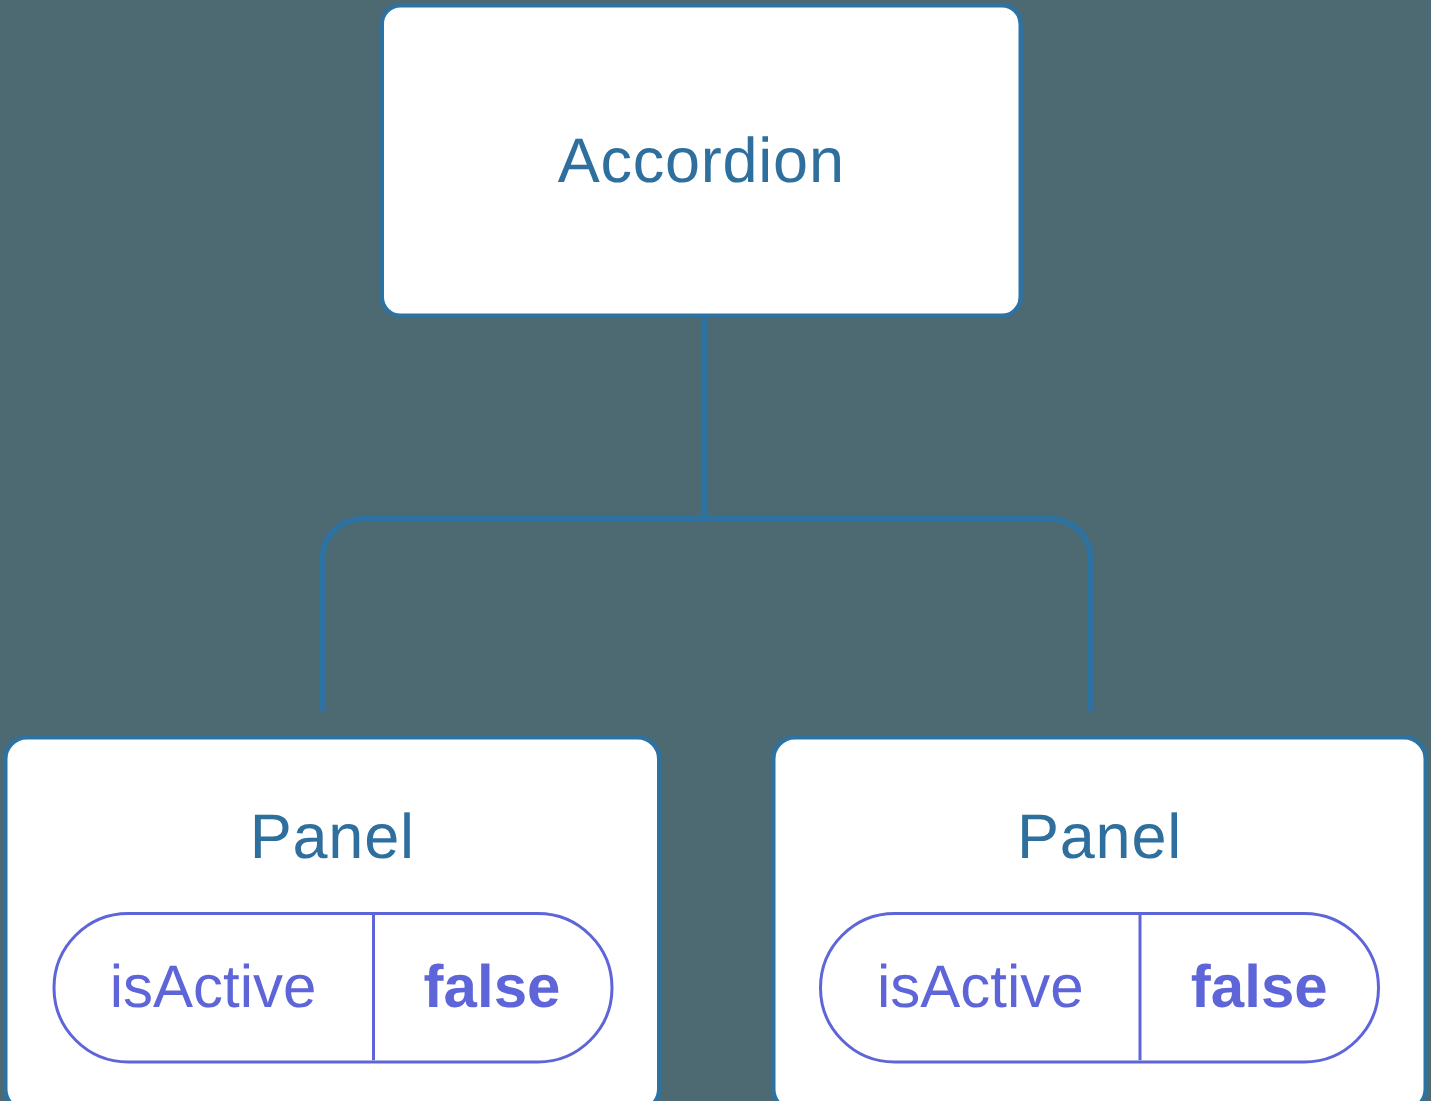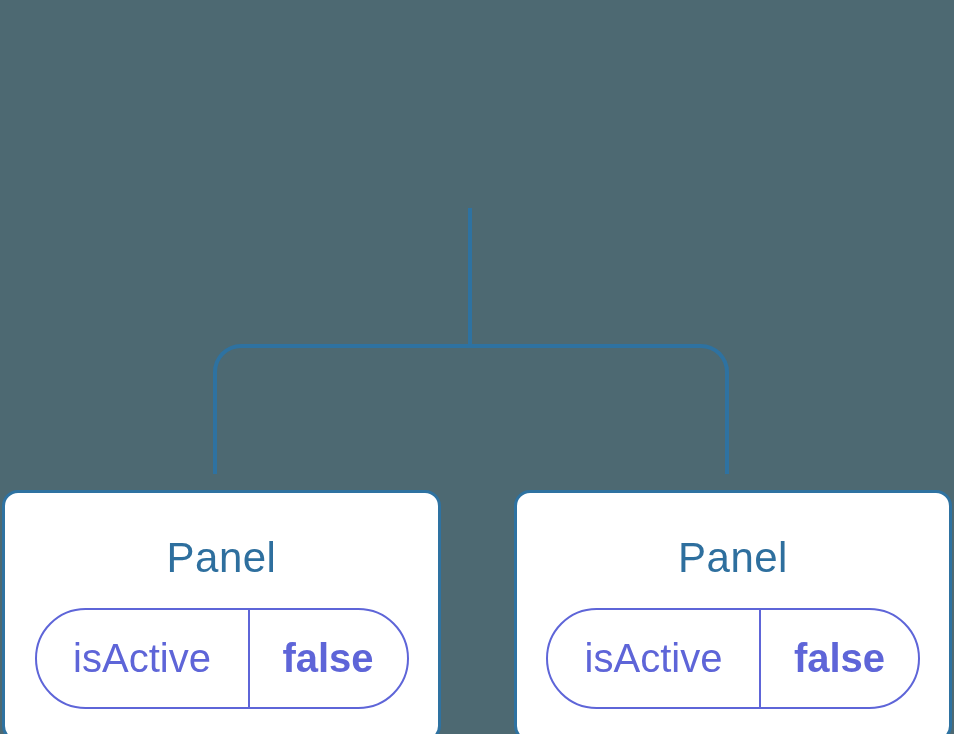--- a/index.html
+++ b/index.html
@@ -108,20 +108,23 @@
   .pill-value { flex: 1 1 auto; font-weight: bold; }
 </style>
 </head>
 <body>
 
 <div class="canvas">
 
   <div class="stem"></div>
   <div class="branch"></div>
 
+  <div class="node node-root">
+    <div class="node-title">Accordion</div>
+  </div>
 
   <div class="node node-panel panel-left">
     <div class="node-title">Panel</div>
     <div class="pill">
       <div class="pill-cell pill-key">isActive</div>
       <div class="pill-cell pill-value">false</div>
     </div>
   </div>
 
   <div class="node node-panel panel-right">

